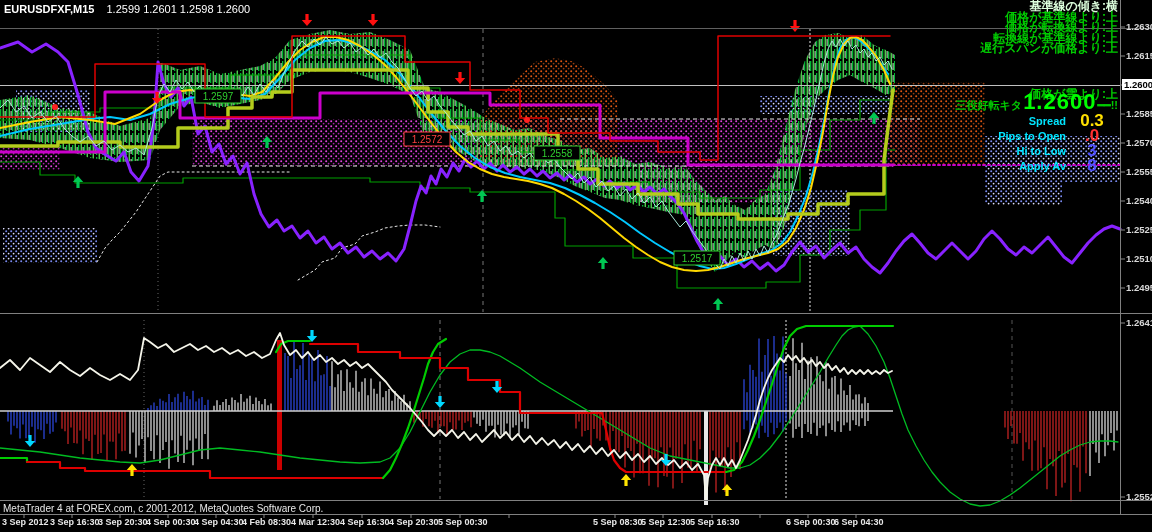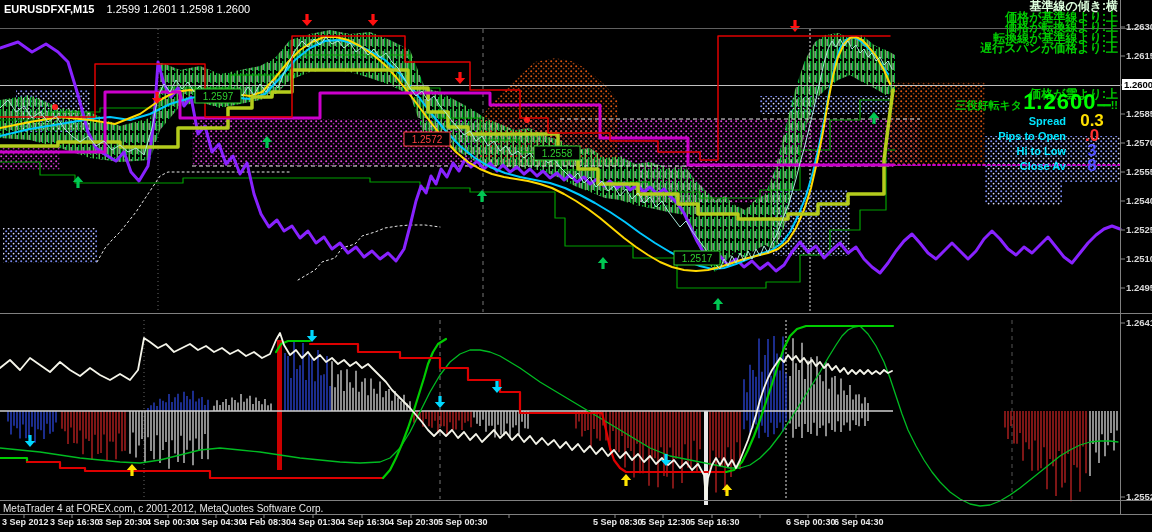--- a/index.html
+++ b/index.html
@@ -564,21 +564,21 @@
         </div>
         <div class="srow">
           <span class="slabel">Pips to Open</span>
           <span class="sval" style="color: rgb(255, 48, 48);">.0</span>
         </div>
         <div class="srow">
           <span class="slabel">Hi to Low</span>
           <span class="sval" style="color: rgb(80, 80, 255);">3</span>
         </div>
         <div class="srow">
-          <span class="slabel">Close Av</span>
+          <span class="slabel">Apply Av</span>
           <span class="sval" style="color: rgb(80, 80, 255);">8</span>
         </div>
       </div>
   </div>
 
   <div id="price-axis">
       <div class="tick" style="top: 21px;">1.2630</div>
       <div class="tick" style="top: 50px;">1.2615</div>
       <div class="tick boxed" style="top: 79px;">1.2600</div>
       <div class="tick" style="top: 108px;">1.2585</div>
@@ -595,21 +595,21 @@
 
   <div class="copy">MetaTrader 4 at FOREX.com, c 2001-2012, MetaQuotes Software Corp.</div>
 
   <div id="time-axis">
       <span style="left: 2px;">3 Sep 2012</span>
       <span style="left: 50px;">3 Sep 16:30</span>
       <span style="left: 98px;">3 Sep 20:30</span>
       <span style="left: 146px;">4 Sep 00:30</span>
       <span style="left: 194px;">4 Sep 04:30</span>
       <span style="left: 242px;">4 Feb 08:30</span>
-      <span style="left: 291px;">4 Sep 01:30</span>
+      <span style="left: 291px;">4 Mar 12:30</span>
       <span style="left: 340px;">4 Sep 16:30</span>
       <span style="left: 389px;">4 Sep 20:30</span>
       <span style="left: 438px;">5 Sep 00:30</span>
       <span style="left: 478px; margin-top: 48px;">5 Sep 04:30</span>
       <span style="left: 593px;">5 Sep 08:30</span>
       <span style="left: 641px;">5 Sep 12:30</span>
       <span style="left: 690px;">5 Sep 16:30</span>
       <span style="left: 738px; margin-top: 44px;">5 Sep 20:30</span>
       <span style="left: 786px;">6 Sep 00:30</span>
       <span style="left: 834px;">6 Sep 04:30</span>

